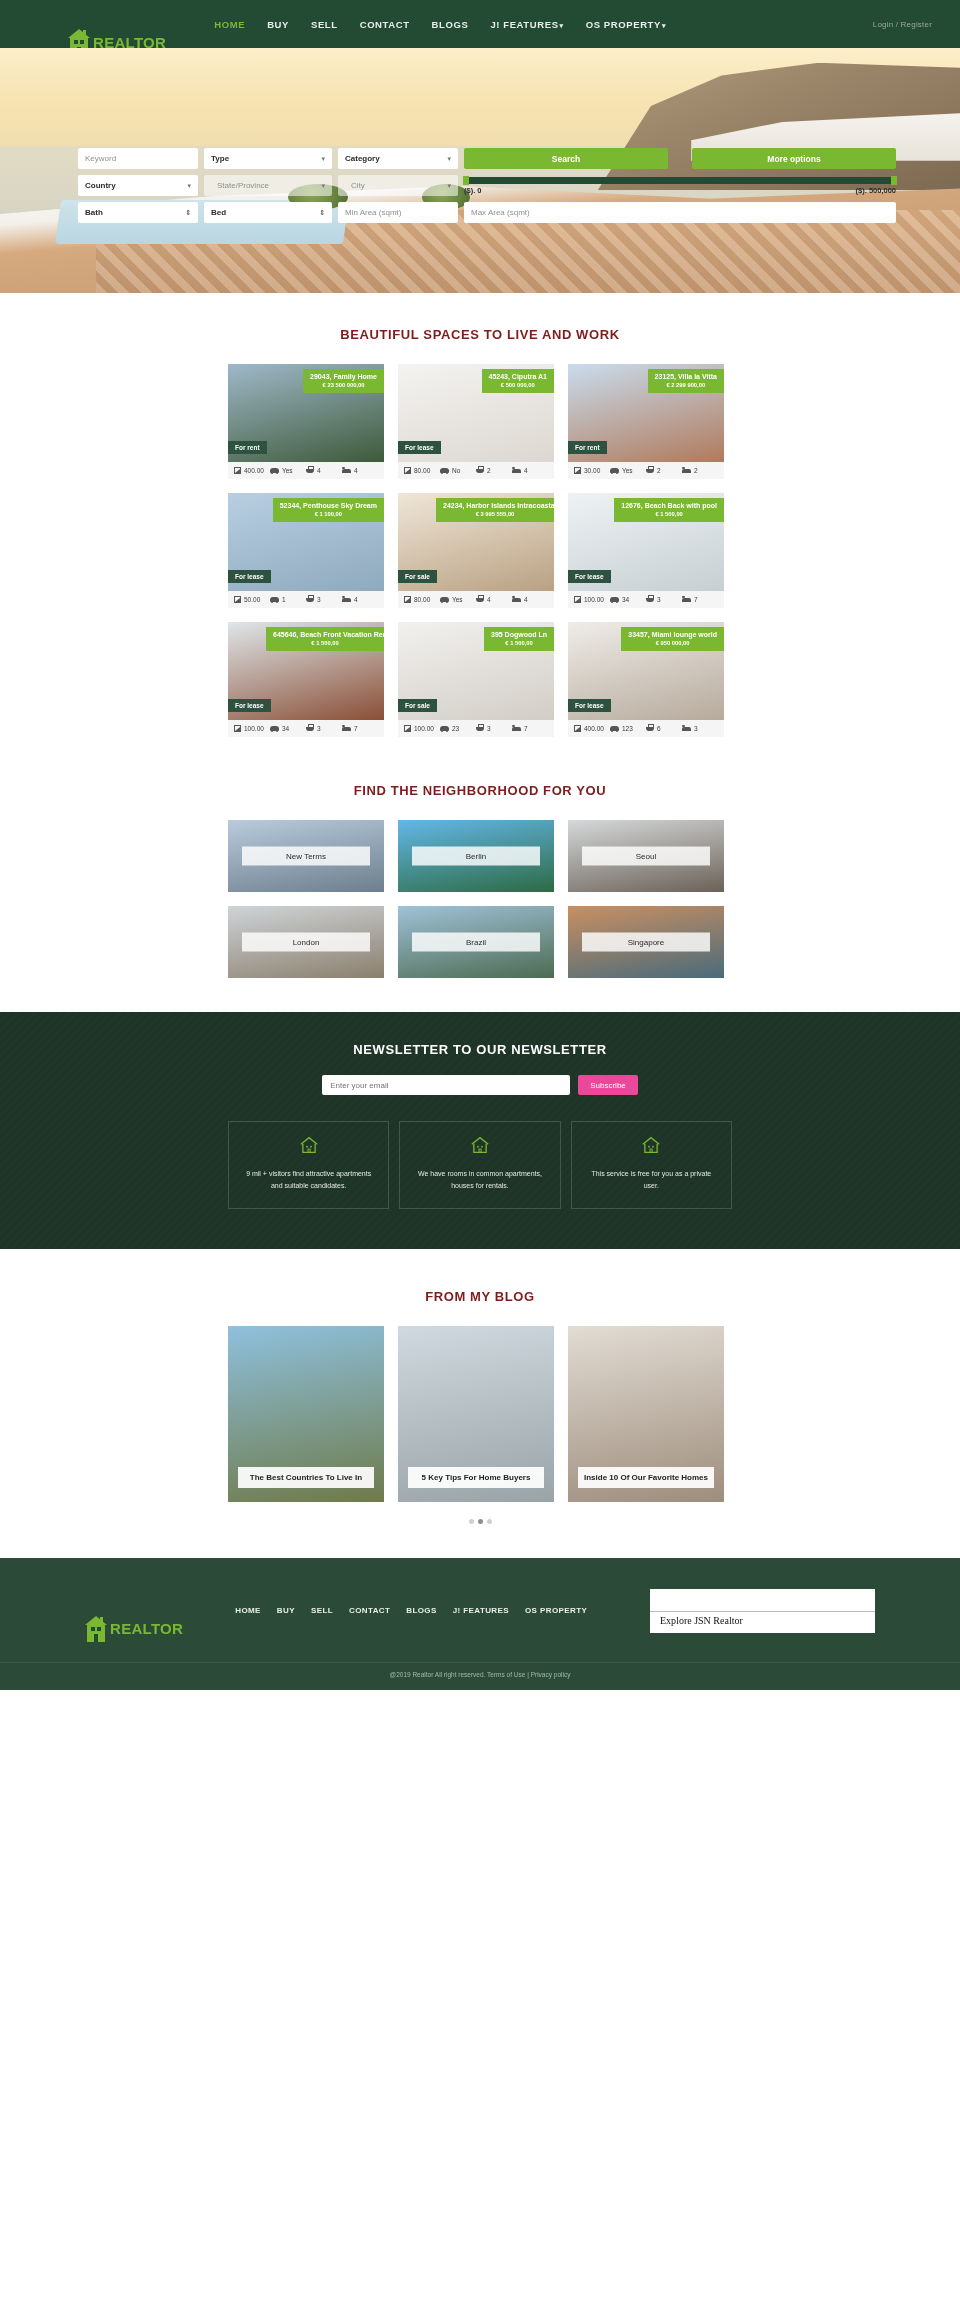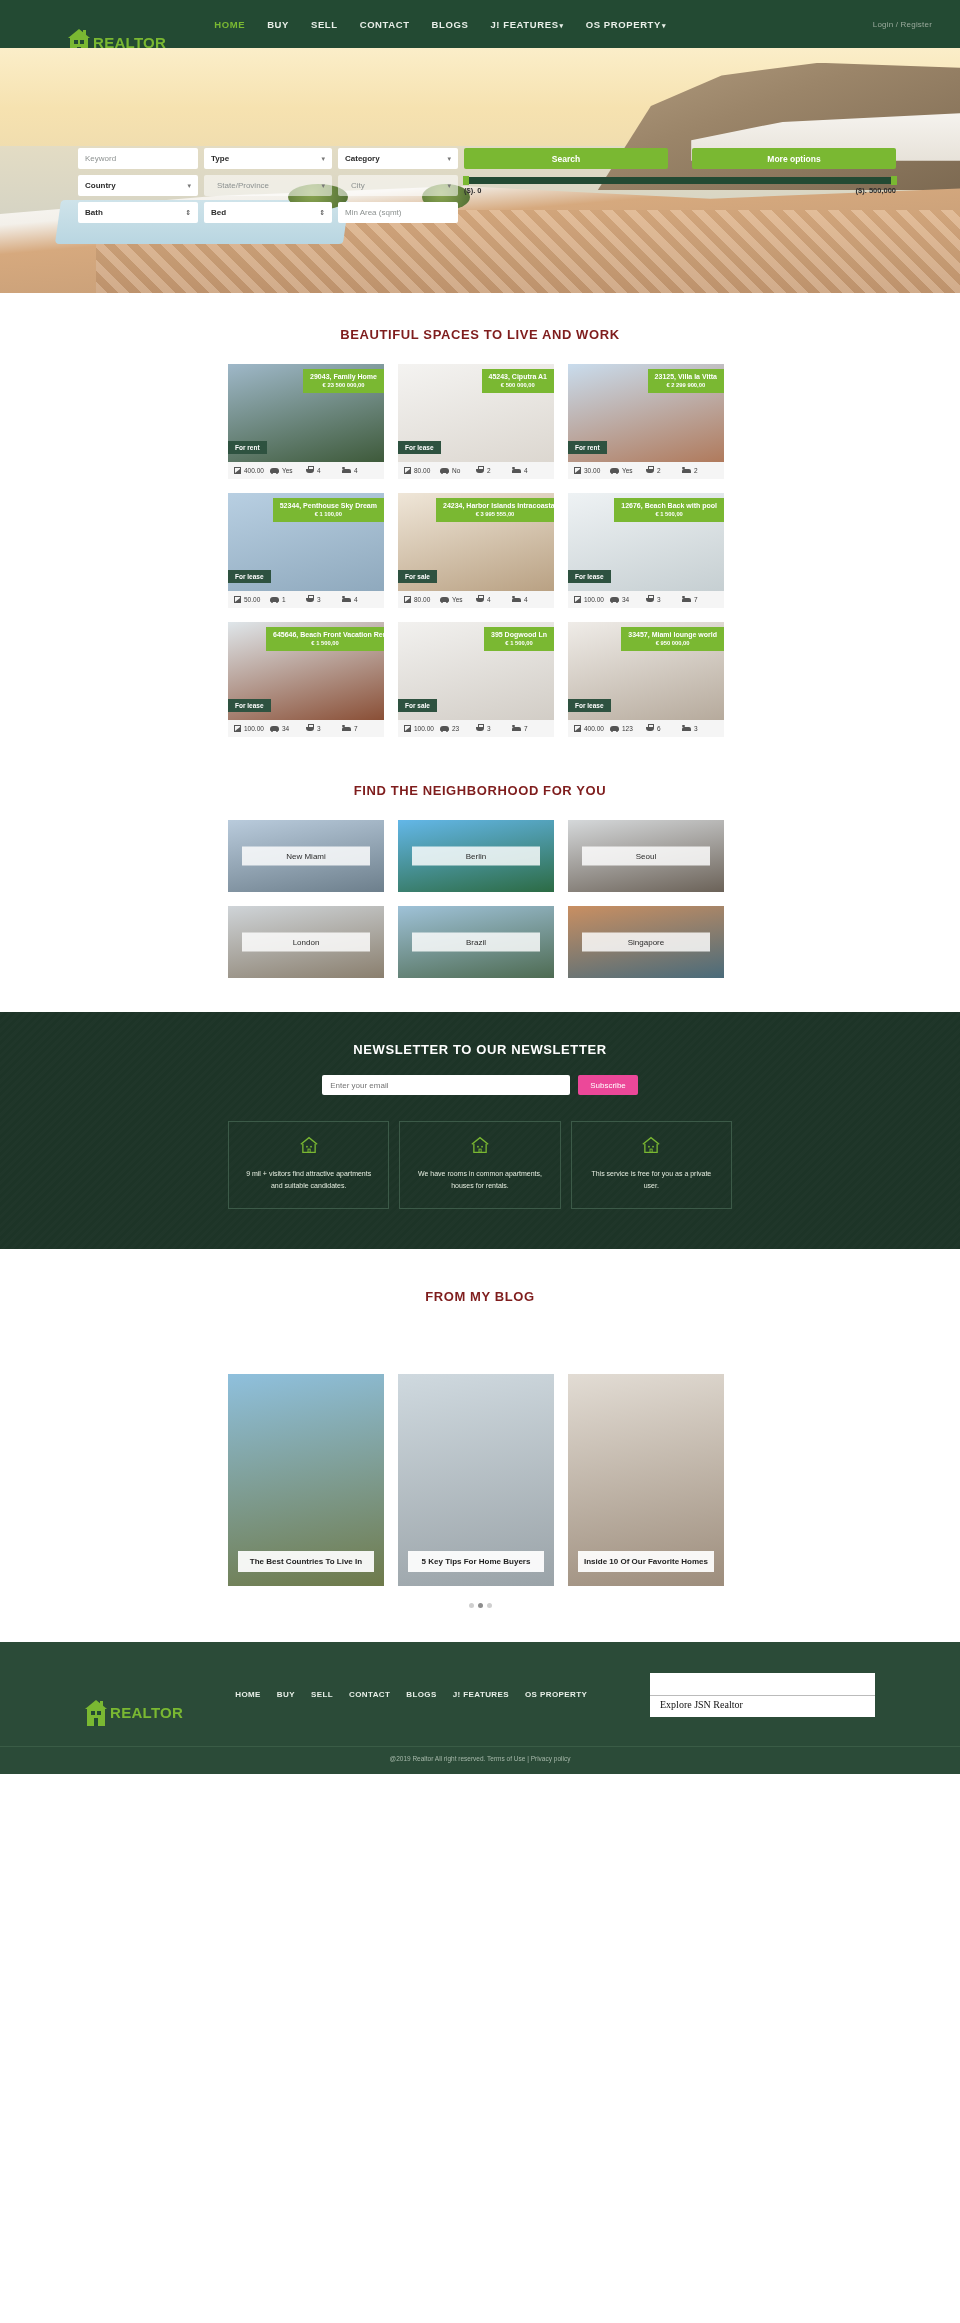--- a/index.html
+++ b/index.html
@@ -214,21 +214,21 @@
     min-height:72px; display:flex; flex-direction:column; align-items:center; justify-content:center;
   }
   .featicon { margin-bottom: 10px; }
   .feattxt { color:#e4ecdf; font-size:7px; line-height:1.7; }
 
   
   .blogrow {
     width:504px; margin:0 auto; display:grid;
     grid-template-columns: repeat(3,156px); gap:14px;
   }
-  .bcard { position:relative; height:212px; overflow:hidden;margin-top:48px; }
+  .bcard { position:relative; height:176px; overflow:hidden; }
   .bcard-label {
     position:absolute; left:10px; right:10px; bottom:14px;
     background:rgba(255,255,255,.92); text-align:center;
     font-size:8px; font-weight:bold; color:#222; padding:6px 2px;
   }
   .dots { text-align:center; margin-top:8px; }
   .dot { display:inline-block; width:5px; height:5px; border-radius:50%; background:#cfcfcf; margin:0 2px;}
   .dot.on { background:#8d8d8d; }
 
   
@@ -337,20 +337,23 @@
       <span class="val">Bath</span>
       <span class="spin">⇕</span>
     </div>
     <div class="fld">
       <span class="val">Bed</span>
       <span class="spin">⇕</span>
     </div>
     <div class="fld">
       <span class="ph">Min Area (sqmt)</span>
     </div>
+    <div class="fld">
+      <span class="ph">Max Area (sqmt)</span>
+    </div>
   </div>
 </div>
 
 <div class="section-title">BEAUTIFUL SPACES TO LIVE AND WORK</div>
 <div class="grid3" id="property-grid">
     <div class="pcard">
       <div class="pcard-img" style="background:linear-gradient(165deg,#9fb8c9,#3e5a3a);">
         <div class="pcard-badge">
           <div class="t">29043, Family Home</div>
           <div class="p">€ 23 500 000,00</div>
@@ -590,21 +593,21 @@
           <i class="ic ic-bed"></i>
           <span>3</span>
         </span>
       </div>
     </div>
   </div>
 
 <div class="section-title" style="margin-top:46px;">FIND THE NEIGHBORHOOD FOR YOU</div>
 <div class="grid3" id="neighborhood-grid">
     <div class="ncard" style="background: linear-gradient(170deg, rgb(185, 203, 220), rgb(109, 127, 140));">
-      <div class="ncard-label">New Miami</div>
+      <div class="ncard-label">New Terms</div>
     </div>
     <div class="ncard" style="background: linear-gradient(170deg, rgb(99, 183, 232), rgb(44, 107, 68));">
       <div class="ncard-label">Berlin</div>
     </div>
     <div class="ncard" style="background: linear-gradient(170deg, rgb(213, 216, 218), rgb(107, 98, 88));">
       <div class="ncard-label">Seoul</div>
     </div>
     <div class="ncard" style="background: linear-gradient(170deg, rgb(207, 212, 216), rgb(138, 127, 110));">
       <div class="ncard-label">London</div>
     </div>

